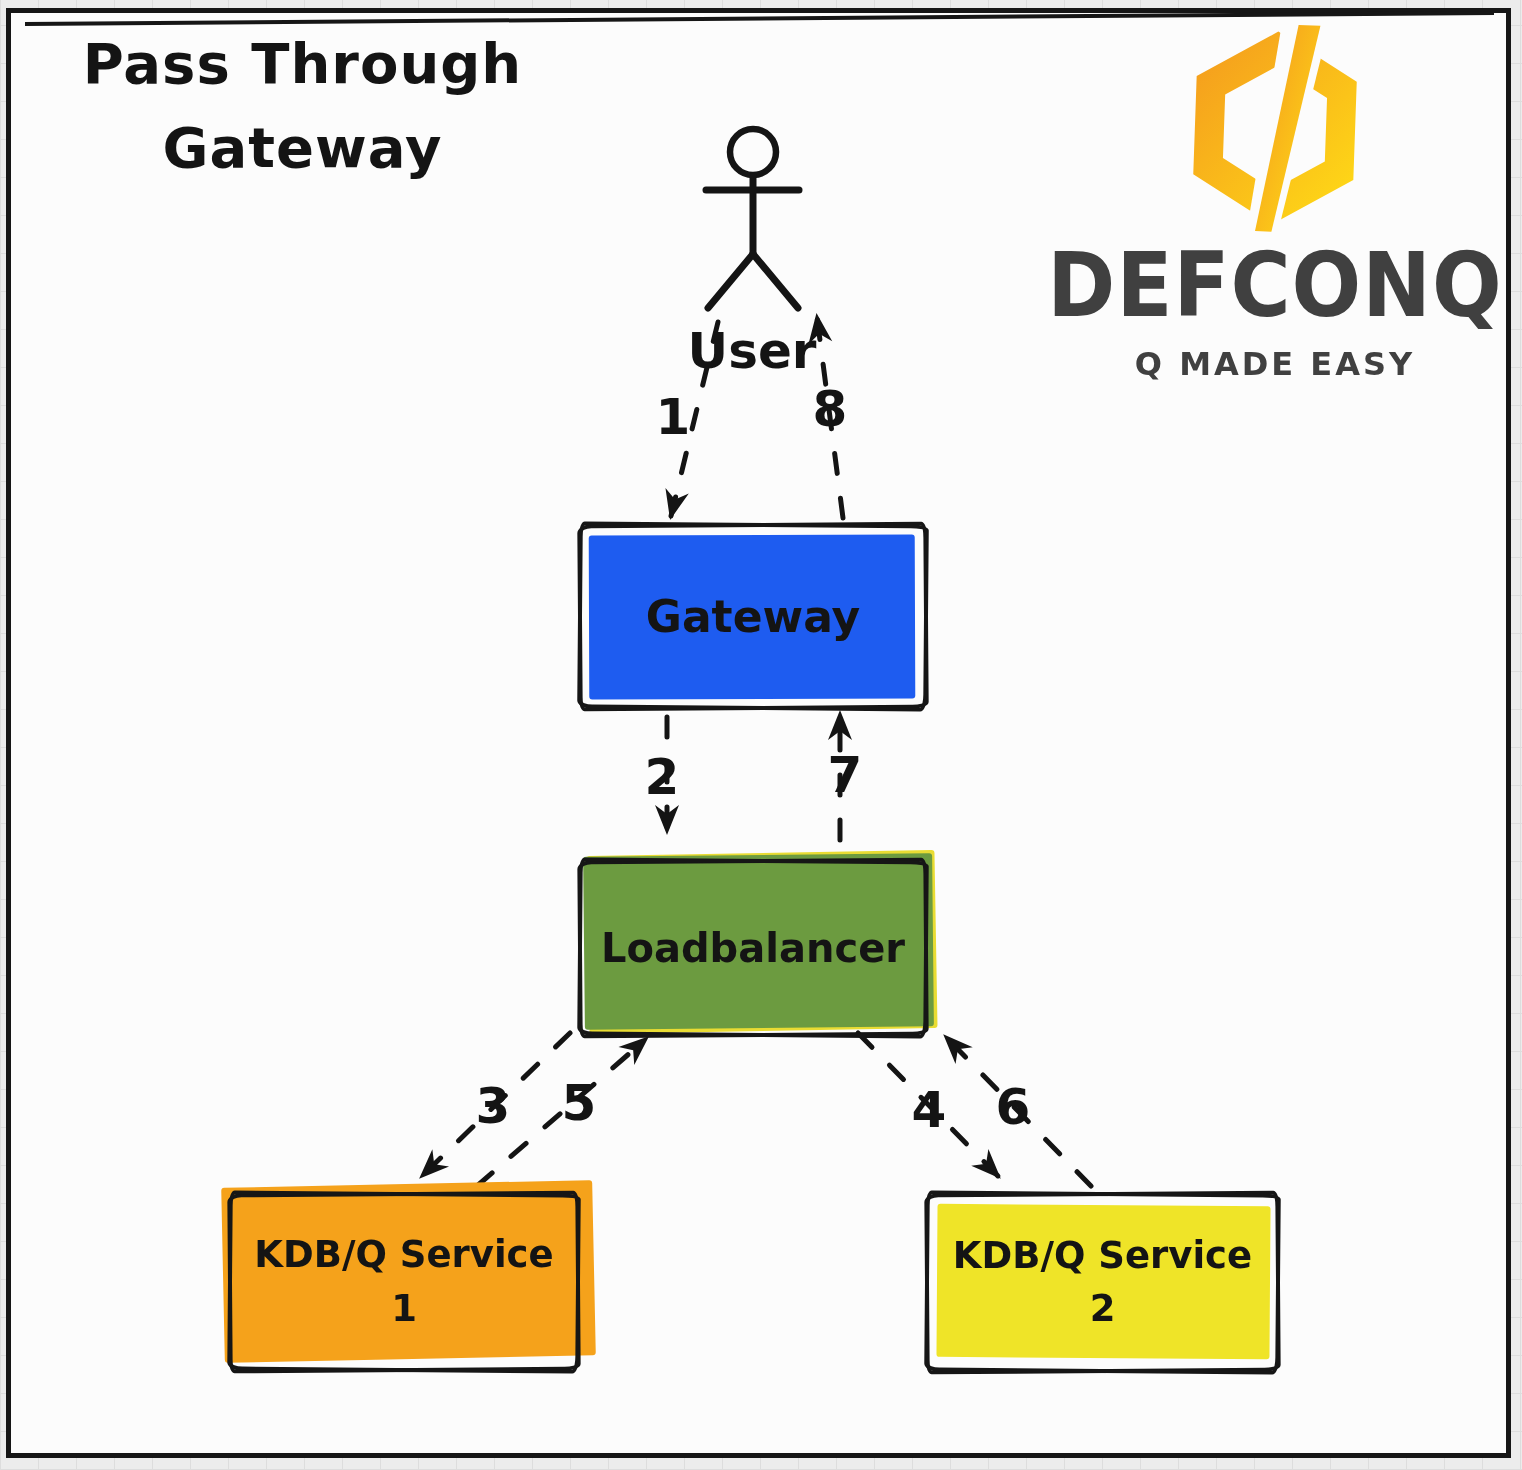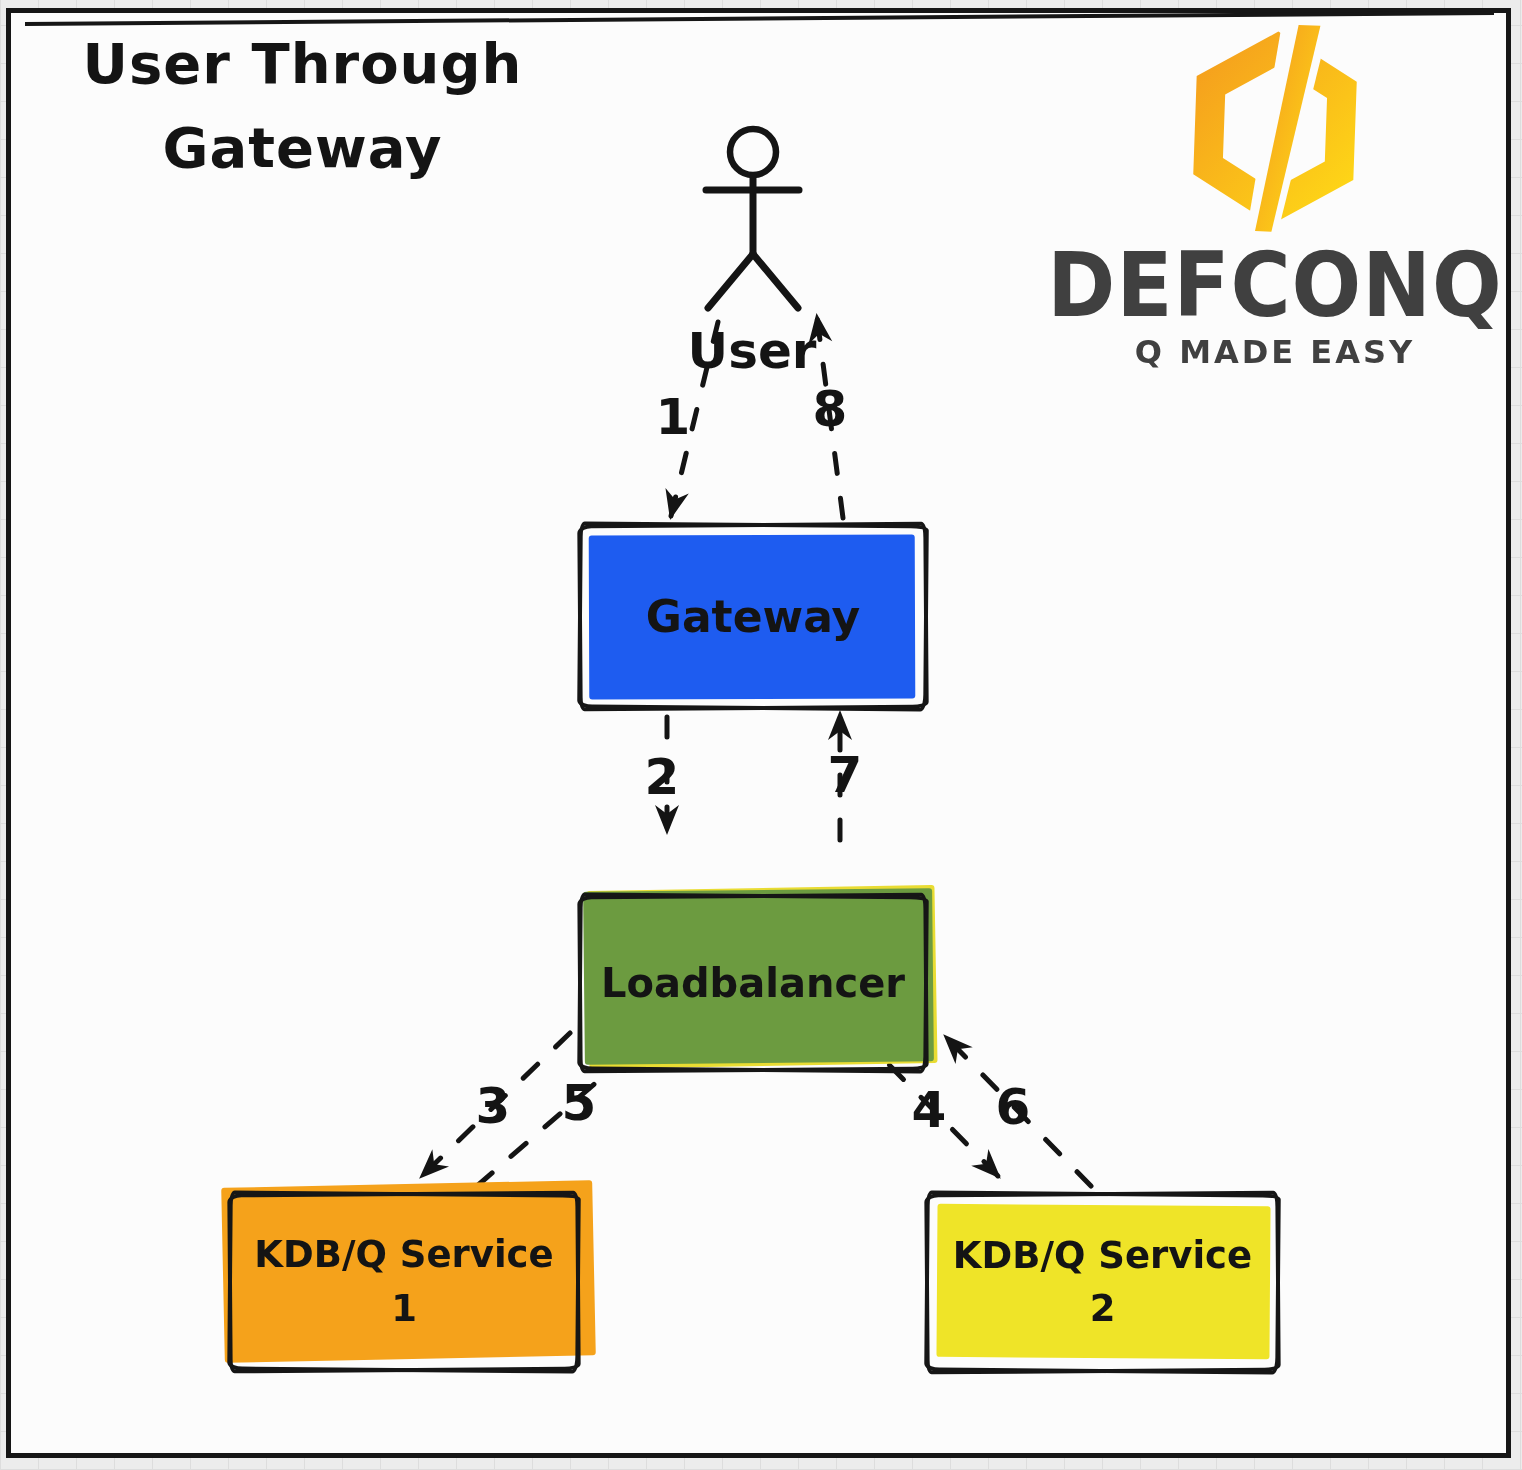--- a/index.html
+++ b/index.html
@@ -18,21 +18,21 @@
     border:5px solid #161616;background:#fcfcfc;
   }
   .title{
     position:absolute;left:45px;top:22px;width:515px;
     text-align:center;font-size:56px;font-weight:700;color:#141414;
     line-height:1.5;letter-spacing:1px;
   }
   .brand{position:absolute;left:1045px;top:24px;width:460px;text-align:center;color:#404040;}
   .brand svg{display:block;margin:0 auto;}
   .brand-name{font-size:82px;font-weight:800;letter-spacing:1px;margin-top:6px;transform:scaleY(1.08);}
-  .brand-tagline{font-size:32px;font-weight:800;letter-spacing:3px;margin-top:0;}
+  .brand-tagline{font-size:32px;font-weight:800;letter-spacing:3px;margin-top:12px;}
   .overlay{position:absolute;left:0;top:0;pointer-events:none;}
   .actor-label{
     position:absolute;left:752px;top:351px;transform:translate(-50%,-50%);
     font-size:50px;font-weight:700;color:#141414;
   }
   .node{position:absolute;}
   .node-fill{position:absolute;border-radius:3px;}
   .node-shadow{position:absolute;border-radius:3px;}
   .node-outline{
     position:absolute;left:0;top:0;right:0;bottom:0;
@@ -40,21 +40,21 @@
   }
   .o1{border-radius:14px 6px 16px 6px / 9px 16px 7px 14px;transform:rotate(-0.45deg);}
   .o2{border-radius:6px 18px 7px 15px / 15px 6px 17px 8px;transform:rotate(0.5deg);}
   .node-label{
     position:absolute;left:0;right:0;top:50%;transform:translateY(-50%);
     text-align:center;font-weight:700;color:#141414;line-height:1.45;
   }
   #node-gateway{left:578px;top:523px;width:350px;height:187px;}
   #node-gateway .node-fill{left:11px;top:12px;right:13px;bottom:11px;transform:rotate(-0.2deg);}
   #node-gateway .node-label{font-size:44px;}
-  #node-loadbalancer{left:578px;top:894px;width:350px;height:178px;}
+  #node-loadbalancer{left:578px;top:859px;width:350px;height:178px;}
   #node-loadbalancer .node-shadow{left:10px;top:-6px;right:-8px;bottom:6px;transform:rotate(-1deg);}
   #node-loadbalancer .node-fill{left:6px;top:-4px;right:-5px;bottom:9px;transform:rotate(-0.6deg);}
   #node-loadbalancer .node-label{font-size:40px;}
   #node-service1{left:228px;top:1192px;width:352px;height:180px;}
   #node-service1 .node-fill{left:-5px;top:-8px;right:-14px;bottom:13px;transform:rotate(-1.2deg);}
   #node-service1 .node-label{font-size:37px;}
   #node-service2{left:925px;top:1192px;width:355px;height:181px;}
   #node-service2 .node-fill{left:12px;top:13px;right:10px;bottom:15px;transform:rotate(0.4deg);}
   #node-service2 .node-label{font-size:37px;}
   .step-label{
@@ -70,21 +70,21 @@
   #step-7{left:845px;top:775px;}
   #step-8{left:830px;top:409px;}
 </style>
 </head>
 <body>
 
 <div class="canvas">
   <div class="frame"></div>
 
   <div class="title">
-    <div>User Through</div>
+    <div>Pass Through</div>
     <div>Gateway</div>
   </div>
 
   <div class="brand">
     <svg width="182" height="208" viewBox="0 0 200 224">
       <defs>
         <linearGradient id="lg" x1="0" y1="0" x2="1" y2="1">
           <stop offset="0" stop-color="#F4991E"></stop>
           <stop offset="1" stop-color="#FFDD16"></stop>
         </linearGradient>

